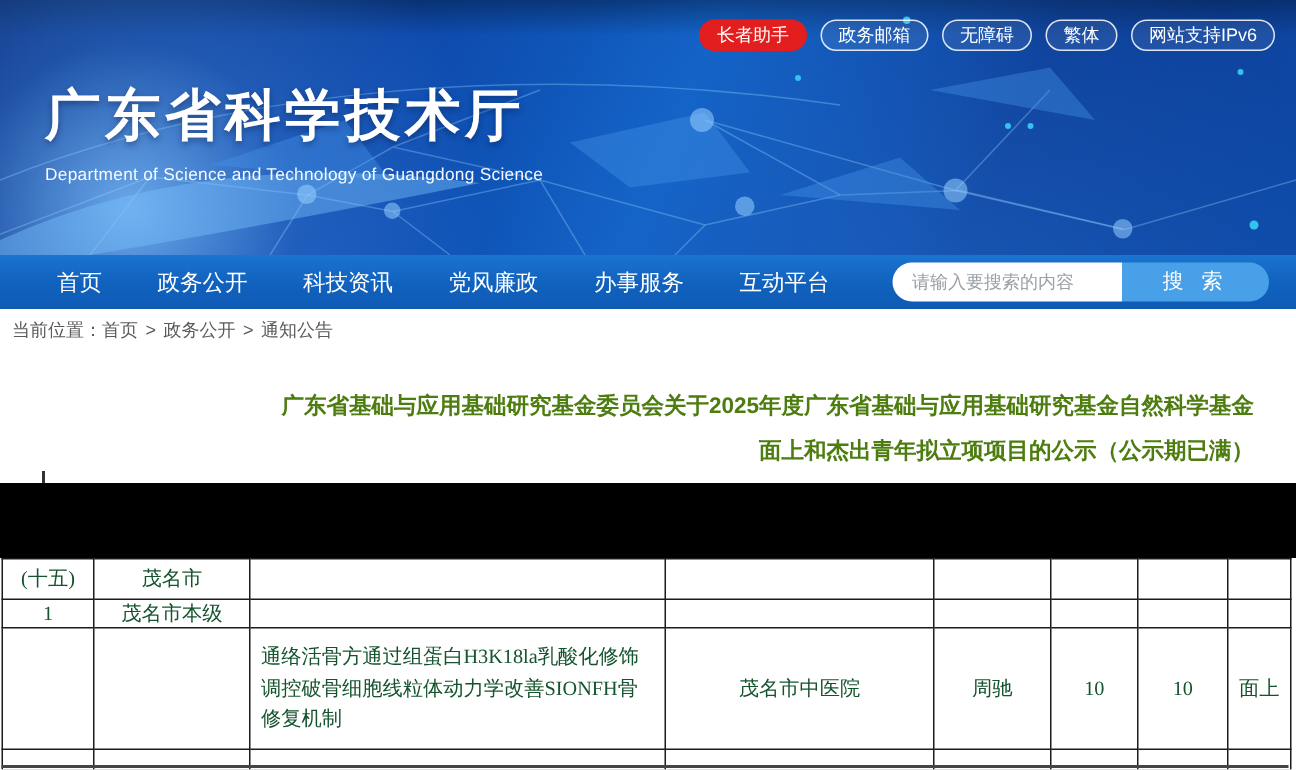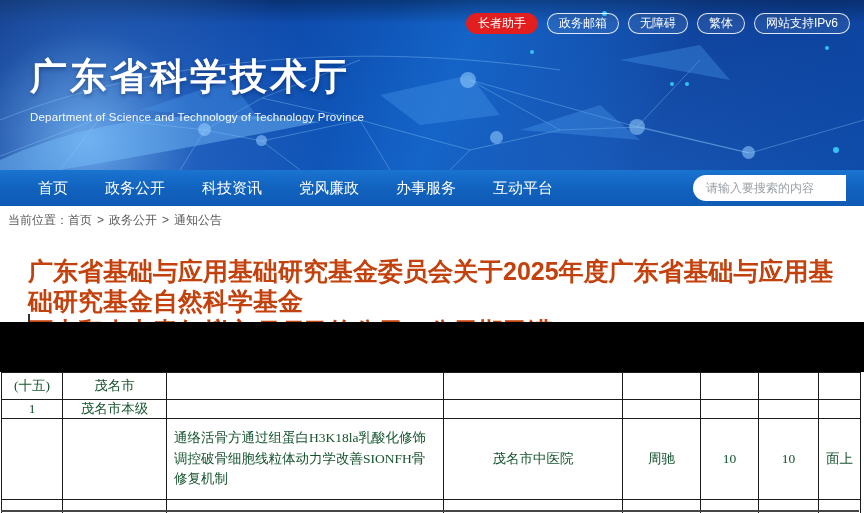--- a/index.html
+++ b/index.html
@@ -55,21 +55,21 @@
     font-family:"Liberation Sans", sans-serif;
   }
 
   
   #breadcrumb { position:absolute; left:8px; top:212px; font-size:12px; color:#5a5a5a; }
   #breadcrumb a { color:#5a5a5a; text-decoration:none; cursor:pointer; }
   .crumb-sep { margin:0 5px; }
 
   #article-title {
     position:absolute; left:0; top:256px; width:864px; padding:0 28px;
-    text-align:left; font-size:25px; font-weight:bold; color:#c2410c; line-height:30px;
+    text-align:right; font-size:15px; font-weight:bold; color:#4d7c0f; line-height:30px;
   }
 
   #table-fragment-tick { position:absolute; left:28px; top:314px; width:2px; height:8px; background:#333; }
   #redaction-band { position:absolute; left:0; top:322px; width:864px; height:50px; background:#000; }
 
   
   #project-table {
     position:absolute; left:1px; top:372px; width:859px;
     border-collapse:collapse; table-layout:fixed;
     font-family:"Liberation Serif", serif; font-size:13.5px; color:#14532d;
@@ -125,35 +125,36 @@
     <div id="topbar">
       <span class="badge red">长者助手</span>
       <span class="badge">政务邮箱</span>
       <span class="badge">无障碍</span>
       <span class="badge">繁体</span>
       <span class="badge">网站支持IPv6</span>
     </div>
 
     <div id="logo">
       <div id="logo-title">广东省科学技术厅</div>
-      <div id="logo-sub">Department of Science and Technology of Technology Province</div>
+      <div id="logo-sub">Department of Science and Technology of Guangdong Science</div>
     </div>
   </div>
 
   <div id="nav">
     <div id="nav-items">
       <a class="nav-item">首页</a>
       <a class="nav-item">政务公开</a>
       <a class="nav-item">科技资讯</a>
       <a class="nav-item">党风廉政</a>
       <a class="nav-item">办事服务</a>
       <a class="nav-item">互动平台</a>
     </div>
     <div id="search">
       <input id="search-input" placeholder="请输入要搜索的内容" style="">
+      <button id="search-btn">搜 索</button>
     </div>
   </div>
 
   <div id="breadcrumb">
     <span>当前位置：</span><a>首页</a><span class="crumb-sep">&gt;</span><a>政务公开</a><span class="crumb-sep">&gt;</span><a>通知公告</a>
   </div>
 
   <div id="article-title">
     <div>广东省基础与应用基础研究基金委员会关于2025年度广东省基础与应用基础研究基金自然科学基金</div>
     <div>面上和杰出青年拟立项项目的公示（公示期已满）</div>

